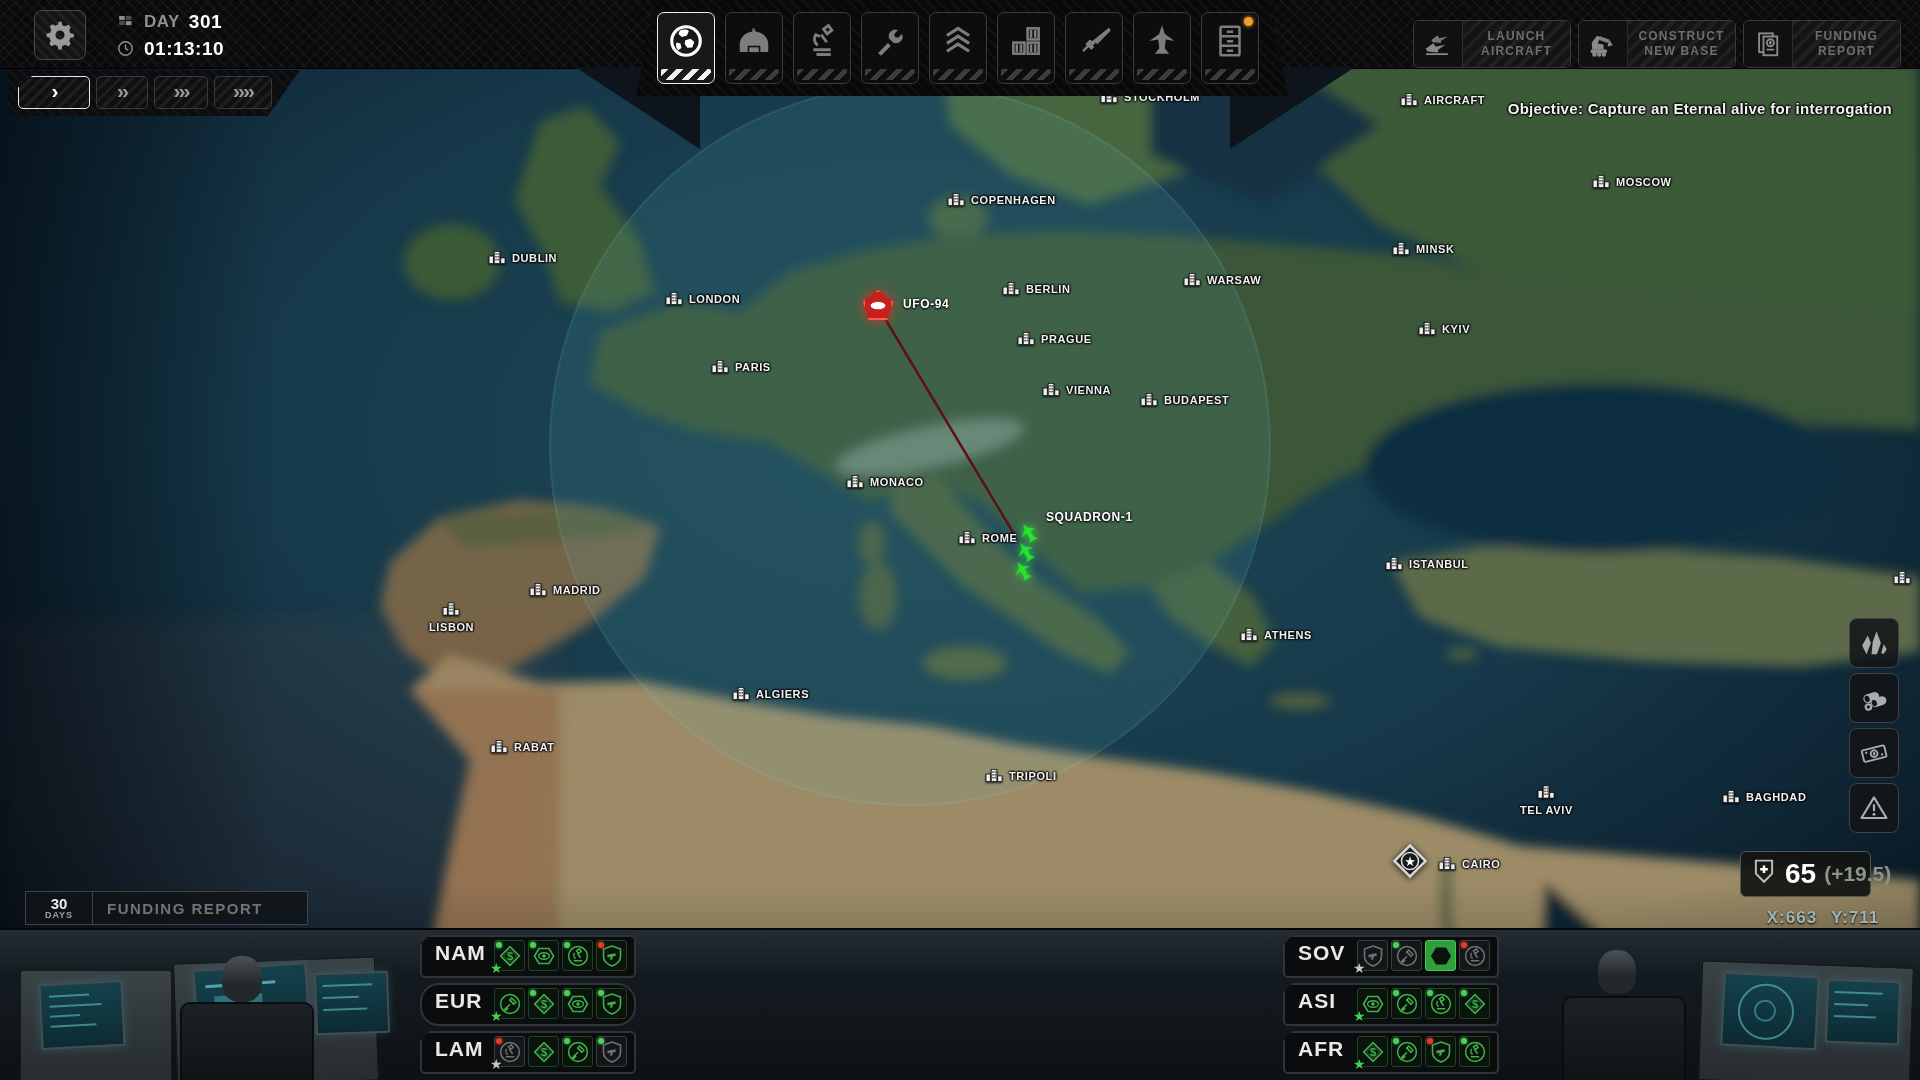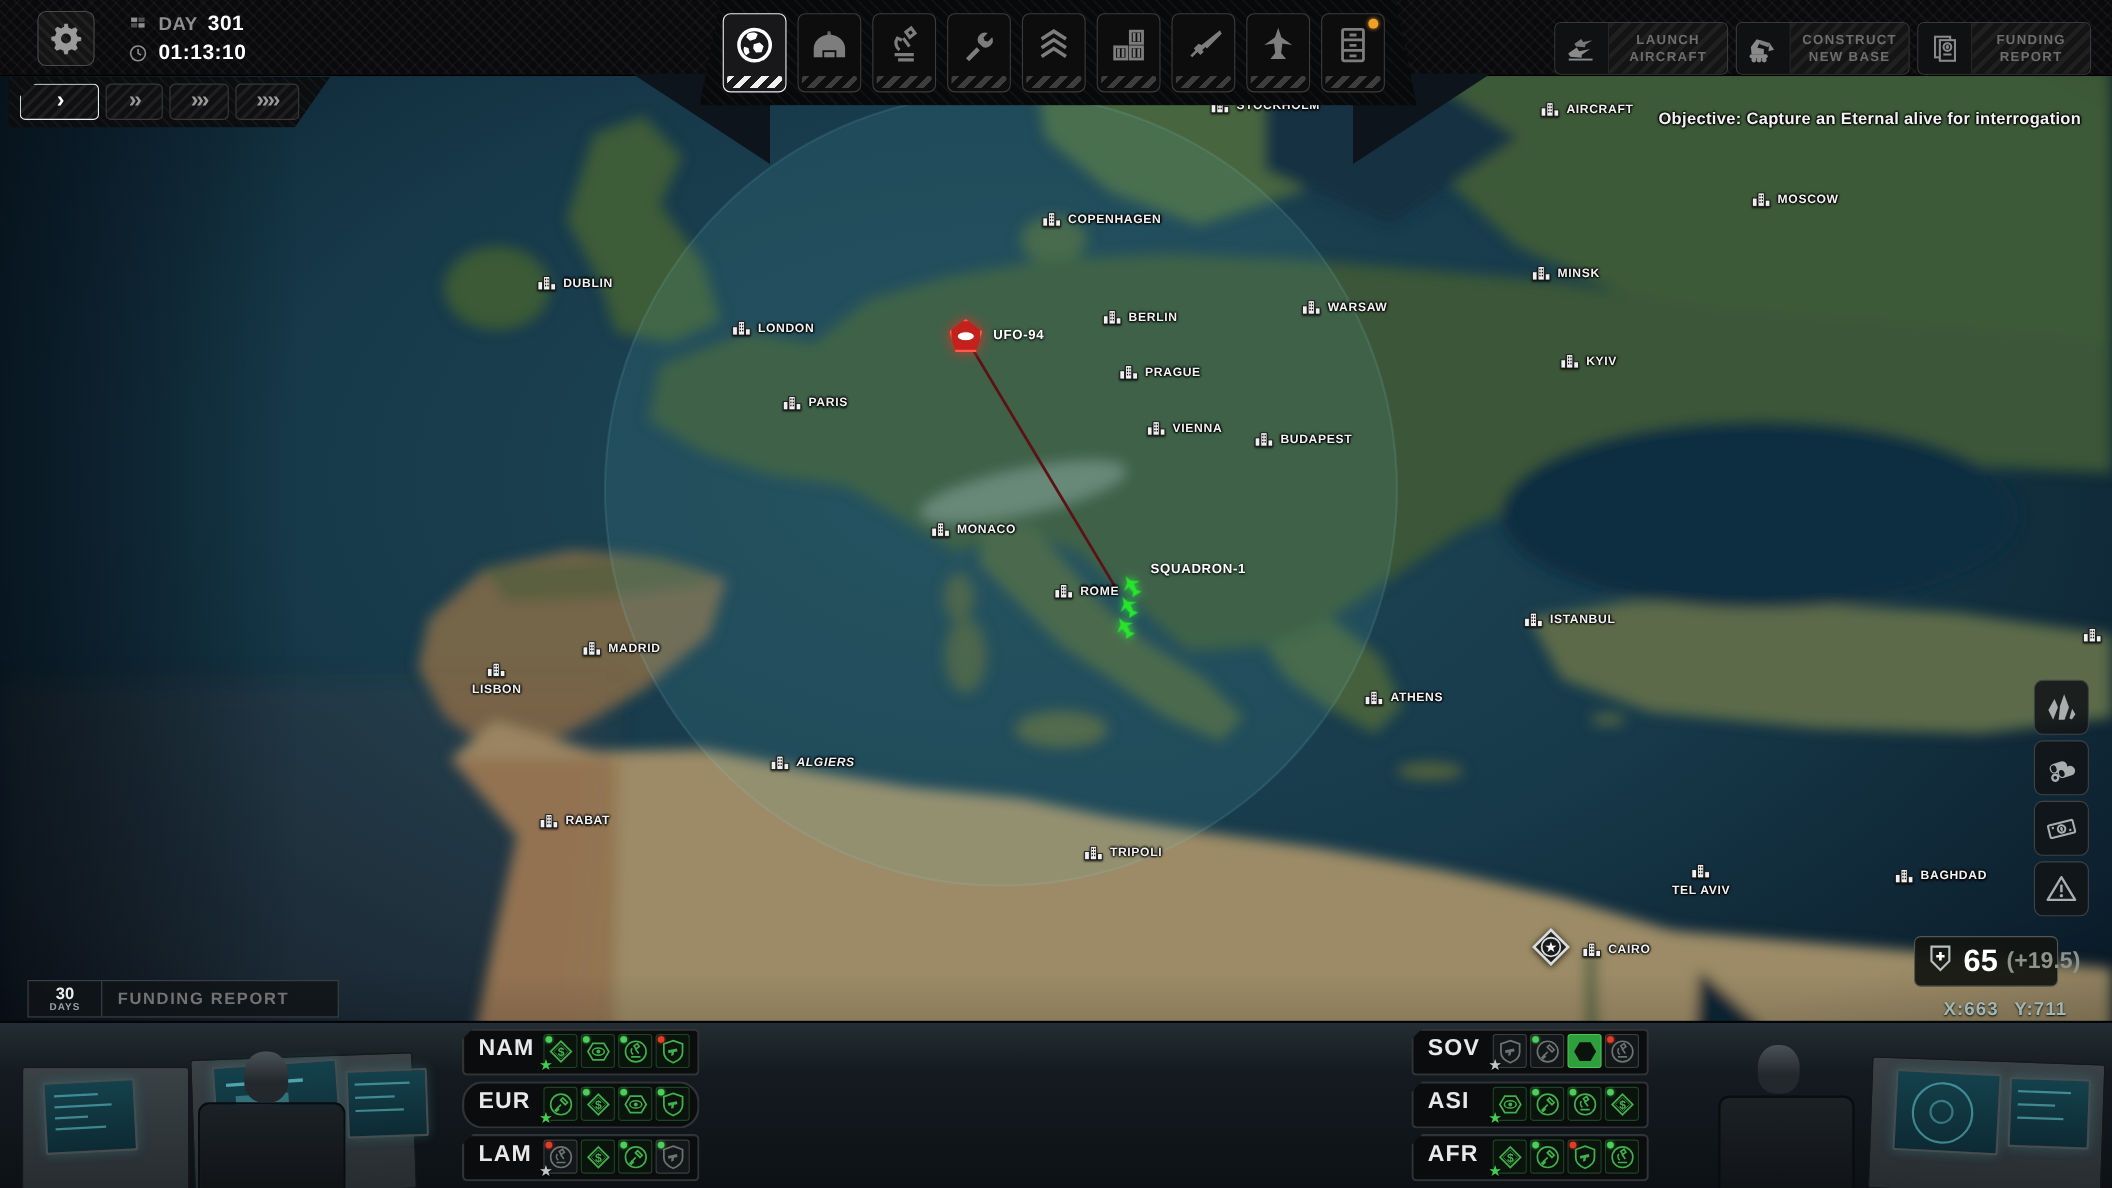--- a/index.html
+++ b/index.html
@@ -606,21 +606,21 @@
                 <rect x="10.1" y="4" width="1.2" height="1.6"></rect>
                 <rect x="7.8" y="7" width="1.2" height="1.6"></rect>
                 <rect x="10.1" y="7" width="1.2" height="1.6"></rect>
                 <rect x="7.8" y="10" width="1.2" height="1.6"></rect>
                 <rect x="10.1" y="10" width="1.2" height="1.6"></rect>
               </g>
             </svg>
           </span>
           <span class="clabel">ATHENS</span>
         </div>
-        <div class="city" style="left: 700px; top: 693px; font-style: italic;">
+        <div class="city" style="left: 732px; top: 693px;">
           <span style="display:inline-flex;">
             <svg viewBox="0 0 20 16">
               <g fill="#f0f0f0" stroke="#111" stroke-width=".8">
                 <rect x="1" y="7" width="4.5" height="8"></rect>
                 <rect x="6.5" y="2" width="6" height="13"></rect>
                 <rect x="13.5" y="9" width="4.5" height="6"></rect>
               </g>
               <g fill="#111">
                 <rect x="7.8" y="4" width="1.2" height="1.6"></rect>
                 <rect x="10.1" y="4" width="1.2" height="1.6"></rect>

